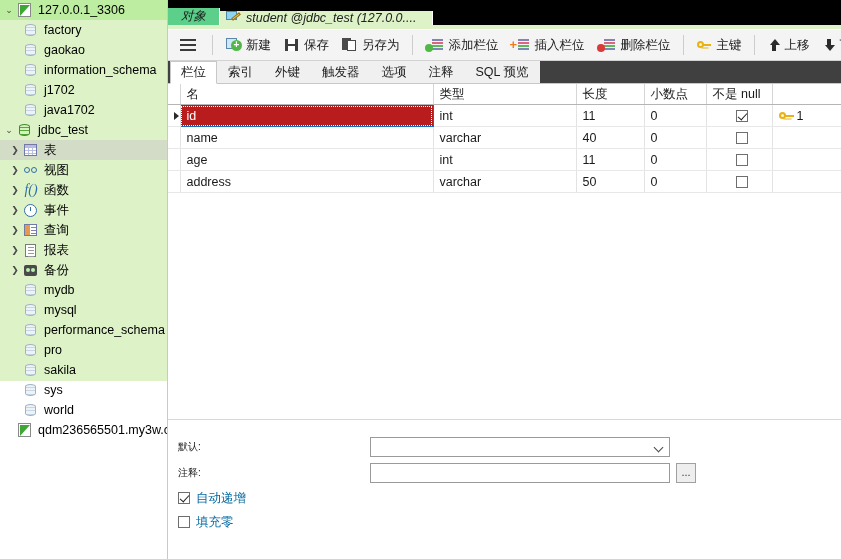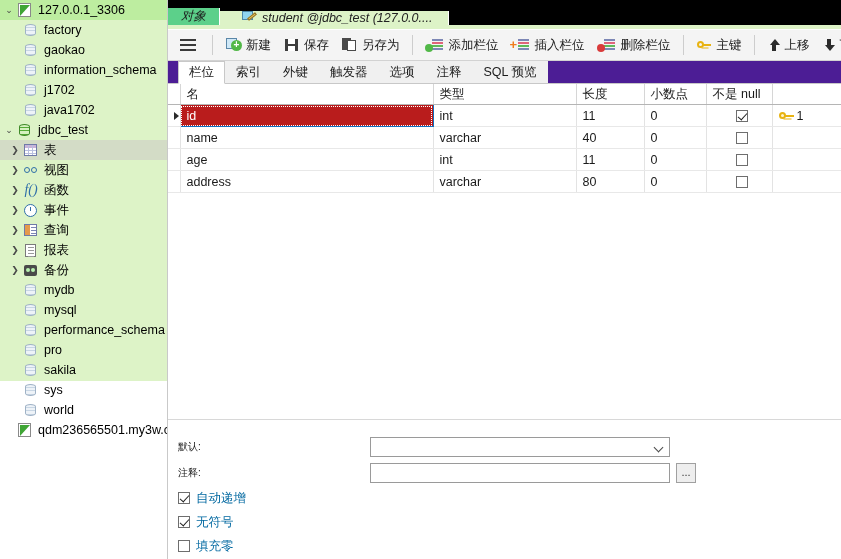--- a/index.html
+++ b/index.html
@@ -200,21 +200,21 @@
     font-style: italic;
   }
   .tabbar:after {
     content:"";
     position:absolute; left:0; right:0; bottom:-4px; height:4px;
     background:#ddf3c7;
   }
   .wtab {
     display: flex;
     align-items: center;
-    padding: 0 22px;
+    padding: 0 6px;
     font-size: 12.5px;
     white-space: nowrap;
     border-right: 1px solid #ffffff;
     cursor: default;
   }
   .wtab.obj {
     background: #5cd08a;
     color: #1b1b1b;
     justify-content: center;
     width: 52px;
@@ -362,25 +362,25 @@
     border-left:5px solid transparent; border-right:5px solid transparent;
     border-top:6px solid #2b2b2b;
   }
   .arrow-dn:after {
     content:""; position:absolute; left:5px; top:1px; width:4px; height:6px; background:#2b2b2b;
   }
 
   
   .innertabs {
     height: 22px;
-    background: #4c1d95;
+    background: #404040;
     border-bottom: 1px solid #c8c8c8;
     display: flex;
     align-items: flex-end;
-    padding-left: 10px;
+    padding-left: 2px;
   }
   .itab {
     height: 21px;
     line-height: 21px;
     padding: 0 10px;
     font-size: 12.5px;
     background: #f0f0f0;
     border: 1px solid transparent;
     border-bottom: none;
     cursor: default;
@@ -875,21 +875,21 @@
             <td>int</td>
             <td>11</td>
             <td>0</td>
             <td class="center"><span class="chk"></span></td>
             <td></td>
           </tr>
           <tr>
             <td class="col-marker"></td>
             <td class="cell-name">address</td>
             <td>varchar</td>
-            <td>80</td>
+            <td>50</td>
             <td>0</td>
             <td class="center"><span class="chk"></span></td>
             <td></td>
           </tr>
         </tbody>
       </table>
     </div>
 
     <div class="props">
       <div class="prow">
@@ -902,23 +902,19 @@
       <div class="prow">
         <div class="plabel">注释:</div>
         <div class="textin"><span></span></div>
         <div class="dotsbtn">...</div>
       </div>
       <div class="crow">
         <span class="chk on"></span>
         <span class="ctext">自动递增</span>
       </div>
       <div class="crow">
-        <span class="chk on"></span>
-        <span class="ctext">无符号</span>
-      </div>
-      <div class="crow">
         <span class="chk"></span>
         <span class="ctext">填充零</span>
       </div>
     </div>
 
   </div>
 </div>
 
 </body></html>

